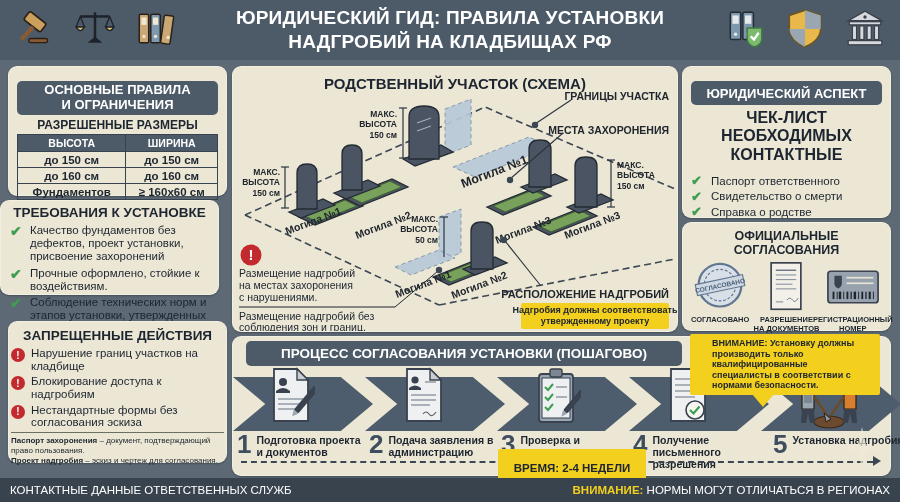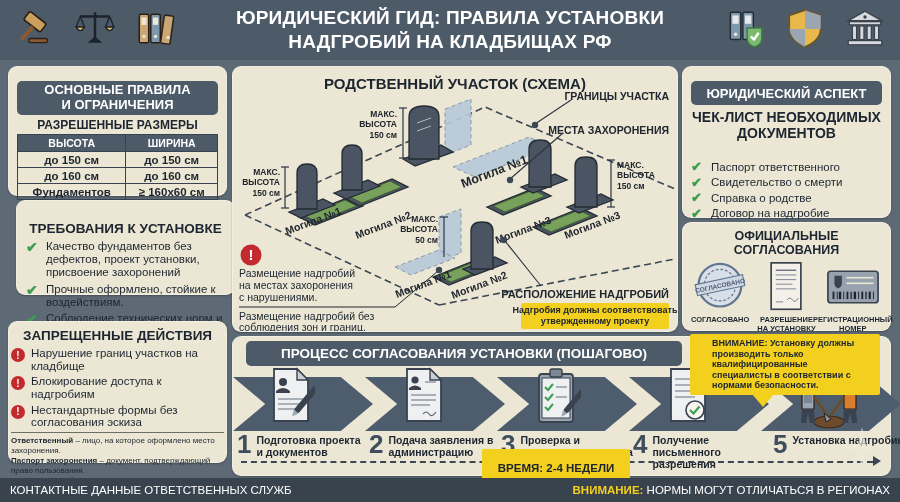--- a/index.html
+++ b/index.html
@@ -24,21 +24,21 @@
         display:flex;align-items:center;justify-content:center}
 
   
   #p-rules{left:8px;top:66px;width:219px;height:130px;padding:14px 8px}
   #p-rules .band{height:34px;font-size:13px;line-height:1.15;flex-direction:column}
   .sub-title{font-weight:bold;color:var(--ink);text-align:center;font-size:12px;margin:3px 0 2px}
   table.sizes{width:100%;border-collapse:collapse}
   table.sizes th{background:var(--slate);color:#fff;font-size:10.5px;font-weight:bold;padding:2px 0;border:1.5px solid #39434f}
   table.sizes td{border:1.5px solid #39434f;font-size:11.5px;font-weight:bold;color:var(--ink);text-align:center;padding:1.5px 0}
 
-  #p-req{left:16px;top:200px;width:219px;height:95px;padding:20px 9px}
+  #p-req{left:0;top:200px;width:219px;height:95px;padding:4px 9px}
   .panel-title{font-weight:bold;color:var(--ink);font-size:13.5px;text-align:center;margin-bottom:4px}
   .chk-item{display:flex;gap:6px;font-size:11.5px;line-height:1.12;color:var(--ink);margin-bottom:4px}
   .check{color:var(--green);font-weight:bold;font-size:14px;line-height:1;flex:0 0 14px}
 
   #p-forbid{left:8px;top:321px;width:219px;height:142px;padding:6px 2px}
   .bang-item{display:flex;gap:6px;font-size:11.5px;line-height:1.1;color:var(--ink);margin-bottom:3px;align-items:flex-start}
   .bang{flex:0 0 14px;height:14px;border-radius:50%;background:var(--red);color:#fff;font-weight:bold;
         font-size:10px;display:flex;align-items:center;justify-content:center;margin-top:1px}
   .defs{border-top:1px solid #6b7162;margin-top:3px;padding-top:3px;font-size:8px;line-height:1.25;color:var(--ink)}
   .def-term{font-weight:bold}
@@ -58,40 +58,40 @@
   .lbl-big{font-weight:bold;font-size:12.5px;fill:#20262e}
   .dimtxt{font-weight:bold;font-size:8.5px;fill:#20262e}
   .warntxt{font-size:10.5px;fill:var(--ink)}
   .eng{stroke:#b9c2cc;stroke-width:.9}
 
   
   #p-legal{left:682px;top:66px;width:209px;height:152px;padding:14px 8px}
   #p-legal .band{height:24px;font-size:13px}
   .chk2{display:flex;gap:6px;font-size:11.5px;color:var(--ink);margin-bottom:2.5px;align-items:center}
   .chk2 .check{font-size:13px}
-  #p-legal .sub-title{font-size:14px;line-height:1.15;margin:4px 0 19px}
+  #p-legal .sub-title{font-size:16px;line-height:1.15;margin:4px 0 10px}
 
   #p-approve{left:682px;top:222px;width:209px;height:109px;padding:6px 4px}
   .appr-row{display:flex;justify-content:space-around;align-items:flex-start;margin-top:2px}
   .appr{display:flex;flex-direction:column;align-items:center;width:66px}
   .appr-label{font-size:7.5px;font-weight:bold;color:var(--ink);text-align:center;line-height:1.2;margin-top:2px}
 
   
   #p-process{left:232px;top:336px;width:659px;height:140px;overflow:visible}
   #proc-band{position:absolute;left:13px;top:4px;width:436px;height:25px;font-size:13.5px}
   .chev{position:absolute;top:40px;height:54px;width:140px;background:#4e5d6d;
         clip-path:polygon(0 0,77% 0,100% 50%,77% 100%,0 100%,23% 50%)}
   .stepicon{position:absolute;top:30px}
   .step{position:absolute;top:96px;display:flex;gap:5px;width:132px}
   .step-num{font-size:26px;font-weight:bold;color:#3f4e5e;line-height:.9}
   .step-label{font-size:10.5px;font-weight:bold;color:var(--ink);line-height:1.12;padding-top:2px}
   #timeline{position:absolute;left:8px;top:124px;width:632px;border-top:2px dashed #3c4754}
   #timeline-arrow{position:absolute;left:640px;top:119px;width:0;height:0;border-left:8px solid #3c4754;
                   border-top:5px solid transparent;border-bottom:5px solid transparent}
-  #time-badge{position:absolute;left:249px;top:112px;width:148px;height:38px;background:var(--yellow);
+  #time-badge{position:absolute;left:265px;top:112px;width:148px;height:38px;background:var(--yellow);
               color:var(--ink);font-weight:bold;font-size:11.5px;display:flex;align-items:center;justify-content:center;border-radius:2px}
   #attention{position:absolute;left:457px;top:-3px;width:190px;background:var(--yellow);color:var(--ink);
              font-size:9px;line-height:1.18;padding:4px 22px;border-radius:2px;font-weight:bold}
   #attention:after{content:"";position:absolute;left:62px;bottom:-12px;border-left:11px solid transparent;
              border-right:11px solid transparent;border-top:13px solid var(--yellow)}
   #sparkle{position:absolute;left:606px;top:88px;opacity:.85}
 
   
   #ftr{position:absolute;left:0;top:478px;width:900px;height:24px;background:var(--slate-dark);
        display:flex;align-items:center;justify-content:space-between;padding:0 10px;font-size:11.5px;color:#fff}
@@ -231,21 +231,20 @@
     </div>
     <div class="bang-item">
       <span class="bang">!</span>
       <span>Блокирование доступа к надгробиям</span>
     </div>
     <div class="bang-item">
       <span class="bang">!</span>
       <span>Нестандартные формы без согласования эскиза</span>
     </div>
     <div class="defs">
-      <div><span class="def-term">Ответственный</span> <span>– лицо, на которое оформлено место захоронения.</span></div>
       <div><span class="def-term">Паспорт захоронения</span> <span>– документ, подтверждающий право пользования.</span></div>
       <div><span class="def-term">Проект надгробия</span> <span>– эскиз и чертеж для согласования.</span></div>
     </div>
   </div>
 
   <div id="p-diagram" class="panel">
     <svg id="diag-svg" viewBox="0 0 444 264">
 
       <polyline class="bnd" points="12,148 252,40 442,122"></polyline>
       <line class="bnd" x1="12" y1="148" x2="206" y2="238"></line>
@@ -355,21 +354,21 @@
       <text class="warntxt" x="6" y="253">Размещение надгробий без</text>
       <text class="warntxt" x="6" y="264">соблюдения зон и границ.</text>
     </svg>
     <div id="diag-title">РОДСТВЕННЫЙ УЧАСТОК (СХЕМА)</div>
   </div>
 
   <div id="p-legal" class="panel">
     <div class="band">ЮРИДИЧЕСКИЙ АСПЕКТ</div>
     <div class="sub-title">
       <div>ЧЕК-ЛИСТ НЕОБХОДИМЫХ</div>
-      <div>ДОКУМЕНТОВ</div>
+      <div>КОНТАКТНЫЕ</div>
     </div>
     <div class="chk2">
         <span class="check">✔</span>
         <span>Паспорт ответственного</span>
       </div>
     <div class="chk2">
         <span class="check">✔</span>
         <span>Свидетельство о смерти</span>
       </div>
     <div class="chk2">
@@ -408,21 +407,21 @@
         <svg width="46" height="52" viewBox="0 0 46 56">
           <rect x="7" y="2" width="32" height="50" fill="#f2f0e8" stroke="#39424e" stroke-width="1.8"></rect>
           <line x1="12" y1="10" x2="34" y2="10" stroke="#6e7885" stroke-width="1.6"></line>
           <line x1="12" y1="15" x2="34" y2="15" stroke="#8b94a0" stroke-width="1.2"></line>
           <line x1="12" y1="20" x2="34" y2="20" stroke="#8b94a0" stroke-width="1.2"></line>
           <line x1="12" y1="25" x2="30" y2="25" stroke="#8b94a0" stroke-width="1.2"></line>
           <line x1="12" y1="30" x2="34" y2="30" stroke="#8b94a0" stroke-width="1.2"></line>
           <path d="M24,42 q3,-4 6,0 q3,4 6,-2" fill="none" stroke="#6e7885" stroke-width="1"></path>
           <line x1="12" y1="44" x2="20" y2="44" stroke="#8b94a0" stroke-width="1.2"></line>
         </svg>
-        <div class="appr-label"><span>РАЗРЕШЕНИЕ</span><br><span>НА УСТАНОВКУ</span></div>
+        <div class="appr-label"><span>РАЗРЕШЕНИЕ</span><br><span>НА ДОКУМЕНТОВ</span></div>
       </div>
       <div class="appr">
         <svg width="58" height="52" viewBox="0 0 60 56">
           <rect x="3" y="11" width="54" height="34" rx="3" fill="#97a2ae" stroke="#39424e" stroke-width="1.8"></rect>
           <path d="M10,16 L18,16 L18,24 Q18,28 14,29.5 Q10,28 10,24 Z" fill="#39424e"></path>
           <line x1="23" y1="18" x2="52" y2="18" stroke="#e8e4d4" stroke-width="1.8"></line>
           <line x1="23" y1="24" x2="52" y2="24" stroke="#e8e4d4" stroke-width="1.8"></line>
           <g stroke="#1e242c">
             <line x1="9" y1="33" x2="9" y2="41" stroke-width="2"></line>
               <line x1="13" y1="33" x2="13" y2="41" stroke-width="1"></line>

